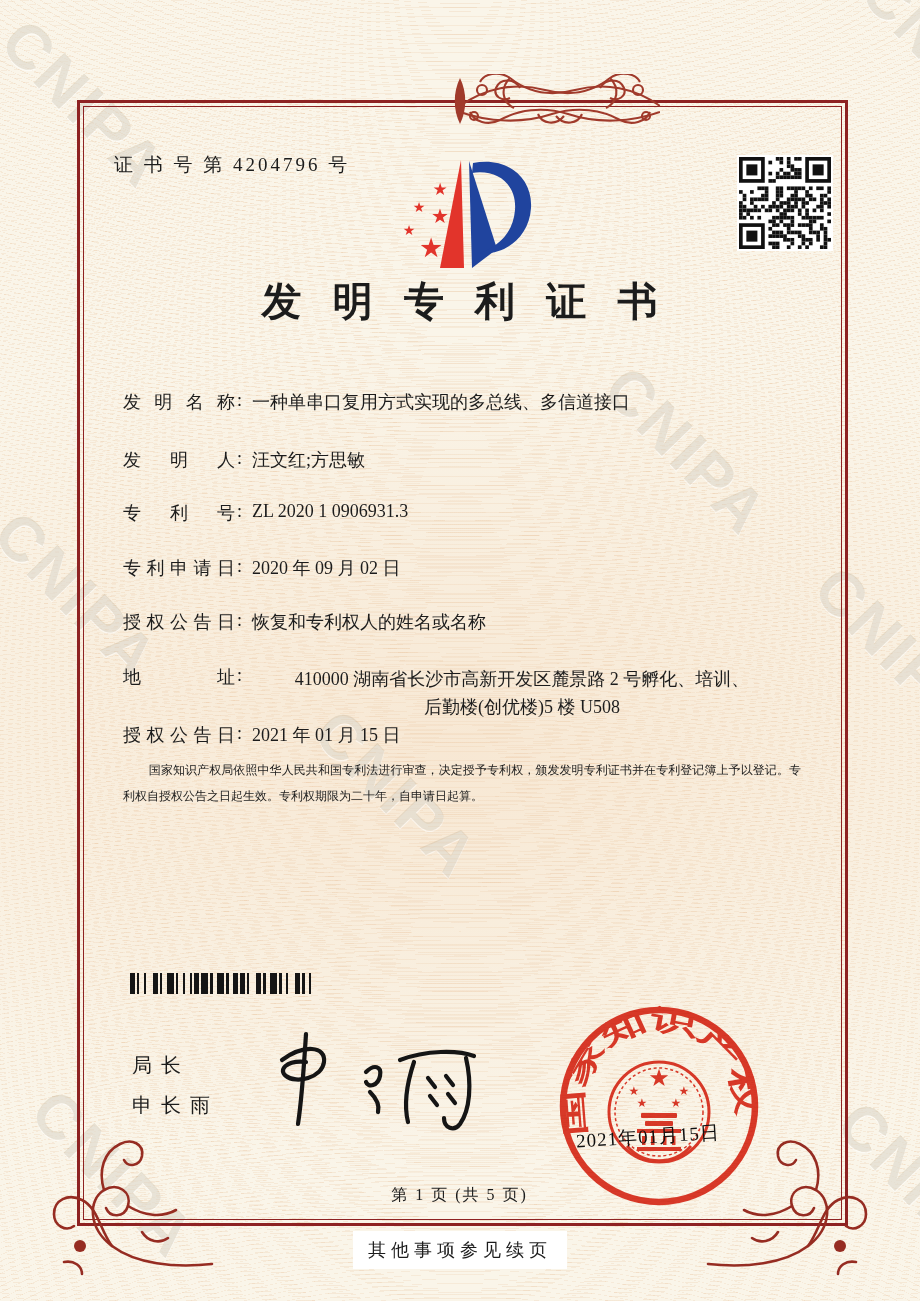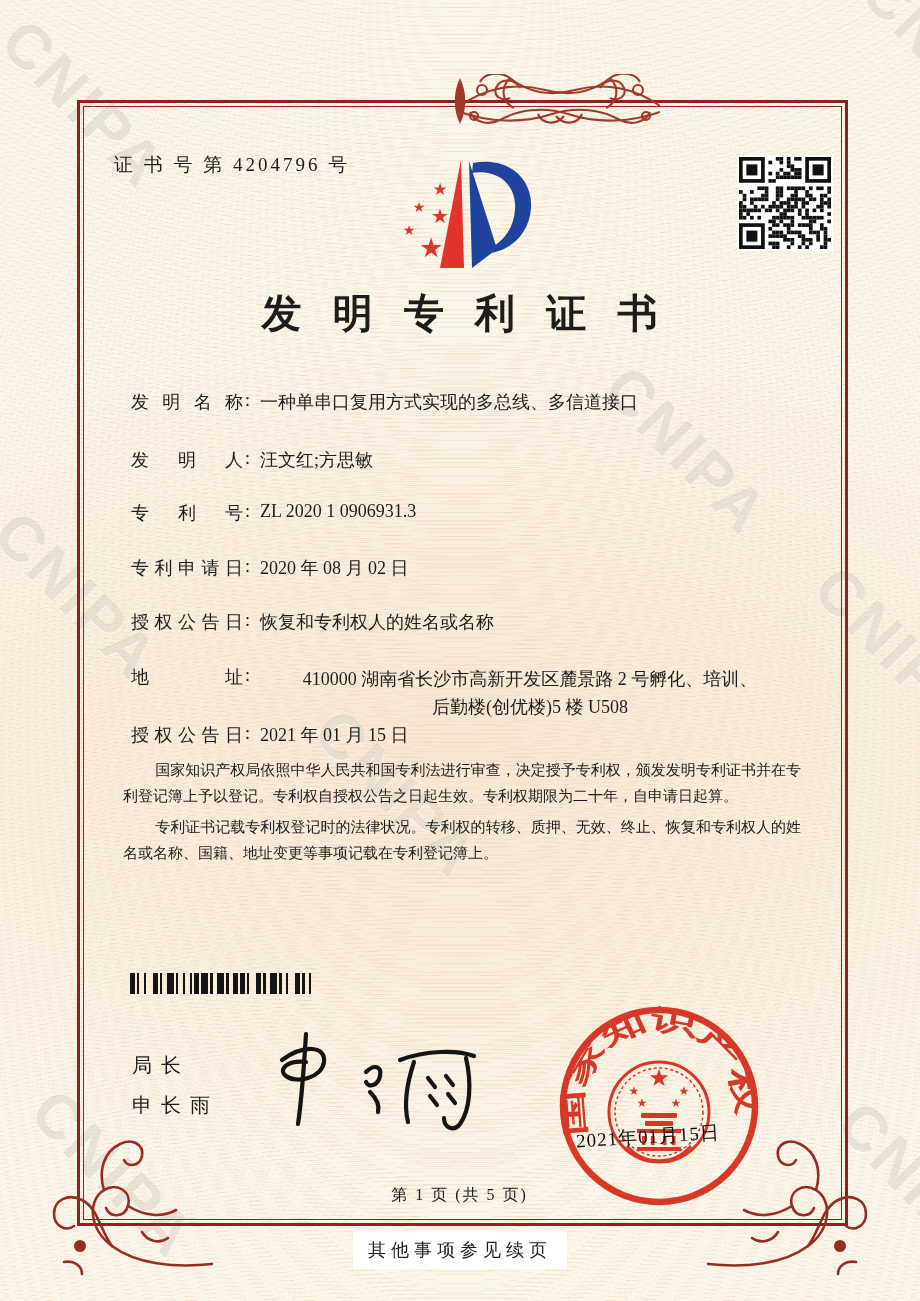--- a/index.html
+++ b/index.html
@@ -19,31 +19,31 @@
   .frame{position:absolute;left:77px;top:100px;width:765px;height:1120px;border:3px solid #8e2222;
     background:
       repeating-radial-gradient(ellipse 160% 55% at 50% -12%, rgba(222,166,114,.10) 0 1px, rgba(0,0,0,0) 1px 8px);}
   .frame::before{content:"";position:absolute;inset:3px;border:1px solid #8e2222;}
   .orn{position:absolute;pointer-events:none;}
   
   .cert-no{position:absolute;left:114px;top:152px;font-size:19px;letter-spacing:3px;}
   .logo{position:absolute;left:385px;top:156px;}
   .qr{position:absolute;left:737px;top:155px;width:96px;height:96px;background:#fff;padding:2px;box-sizing:border-box;}
   .title{position:absolute;left:77px;top:274px;width:765px;text-align:center;
-         font-size:40px;font-weight:600;letter-spacing:0.78em;text-indent:0.78em;margin-top:12px;}
+         font-size:40px;font-weight:600;letter-spacing:0.78em;text-indent:0.78em;}
   
   .fields{position:absolute;left:123px;top:384px;width:672px;font-size:18px;}
-  .frow{position:absolute;left:8px;white-space:nowrap;text-decoration:underline;}
+  .frow{position:absolute;left:0;white-space:nowrap;text-decoration:underline;}
   .flabel{display:inline-block;width:112px;text-align:justify;text-align-last:justify;vertical-align:top;}
   .fcolon{display:inline-block;margin:0 10px 0 2px;}
   .fvalue{display:inline-block;vertical-align:top;}
   .addr .fvalue{white-space:normal;width:540px;line-height:28px;text-align:center;}
   .grant2{position:absolute;left:349px;top:0;white-space:nowrap;}
   
-  .bodytext{position:absolute;left:123px;top:757px;width:678px;font-size:15px;line-height:26px;text-align:justify;}
+  .bodytext{position:absolute;left:123px;top:757px;width:678px;font-size:12px;line-height:26px;text-align:justify;}
   .bodytext p{margin:0 0 5px 0;text-indent:2.15em;}
   
   .barcode{position:absolute;left:130px;top:973px;height:21px;display:flex;align-items:stretch;}
   .barcode i{display:block;height:100%;}
   
   .sig-title{position:absolute;left:132px;top:1052px;font-size:20px;letter-spacing:9px;}
   .sig-name{position:absolute;left:132px;top:1092px;font-size:20px;letter-spacing:9px;}
   .sig-hand{position:absolute;left:262px;top:1026px;}
   
   .seal{position:absolute;left:553px;top:1000px;mix-blend-mode:multiply;opacity:.95;}
@@ -370,36 +370,35 @@
   <div class="frow" style="top:6px">
     <span class="flabel">发明名称</span><span class="fcolon">:</span><span class="fvalue">一种单串口复用方式实现的多总线、多信道接口</span>
   </div>
   <div class="frow" style="top:64px">
     <span class="flabel">发明人</span><span class="fcolon">:</span><span class="fvalue">汪文红;方思敏</span>
   </div>
   <div class="frow" style="top:117px">
     <span class="flabel">专利号</span><span class="fcolon">:</span><span class="fvalue">ZL 2020 1 0906931.3</span>
   </div>
   <div class="frow" style="top:172px">
-    <span class="flabel">专利申请日</span><span class="fcolon">:</span><span class="fvalue">2020 年 08 月 02 日</span>
+    <span class="flabel">专利申请日</span><span class="fcolon">:</span><span class="fvalue">2020 年 09 月 02 日</span>
   </div>
   <div class="frow" style="top:226px">
     <span class="flabel">授权公告日</span><span class="fcolon">:</span><span class="fvalue">恢复和专利权人的姓名或名称</span>
   </div>
   <div class="frow addr" style="top:281px">
     <span class="flabel">地址</span><span class="fcolon">:</span><span class="fvalue"><span>410000 湖南省长沙市高新开发区麓景路 2 号孵化、培训、</span><br><span>后勤楼(创优楼)5 楼 U508</span></span>
   </div>
   <div class="frow" style="top:339px">
     <span class="flabel">授权公告日</span><span class="fcolon">:</span><span class="fvalue">2021 年 01 月 15 日</span>
   </div>
 </div>
 
 <div class="bodytext">
   <p>国家知识产权局依照中华人民共和国专利法进行审查，决定授予专利权，颁发发明专利证书并在专利登记簿上予以登记。专利权自授权公告之日起生效。专利权期限为二十年，自申请日起算。</p>
-  <p>专利证书记载专利权登记时的法律状况。专利权的转移、质押、无效、终止、恢复和专利权人的姓名或名称、国籍、地址变更等事项记载在专利登记簿上。</p>
 </div>
 
 <div class="barcode" id="barcode">
     <i style="width: 4.6px; background: rgb(21, 21, 21);"></i>
     <i style="width: 2.3px; background: transparent;"></i>
     <i style="width: 2.3px; background: rgb(21, 21, 21);"></i>
     <i style="width: 4.6px; background: transparent;"></i>
     <i style="width: 2.3px; background: rgb(21, 21, 21);"></i>
     <i style="width: 6.9px; background: transparent;"></i>
     <i style="width: 4.6px; background: rgb(21, 21, 21);"></i>

